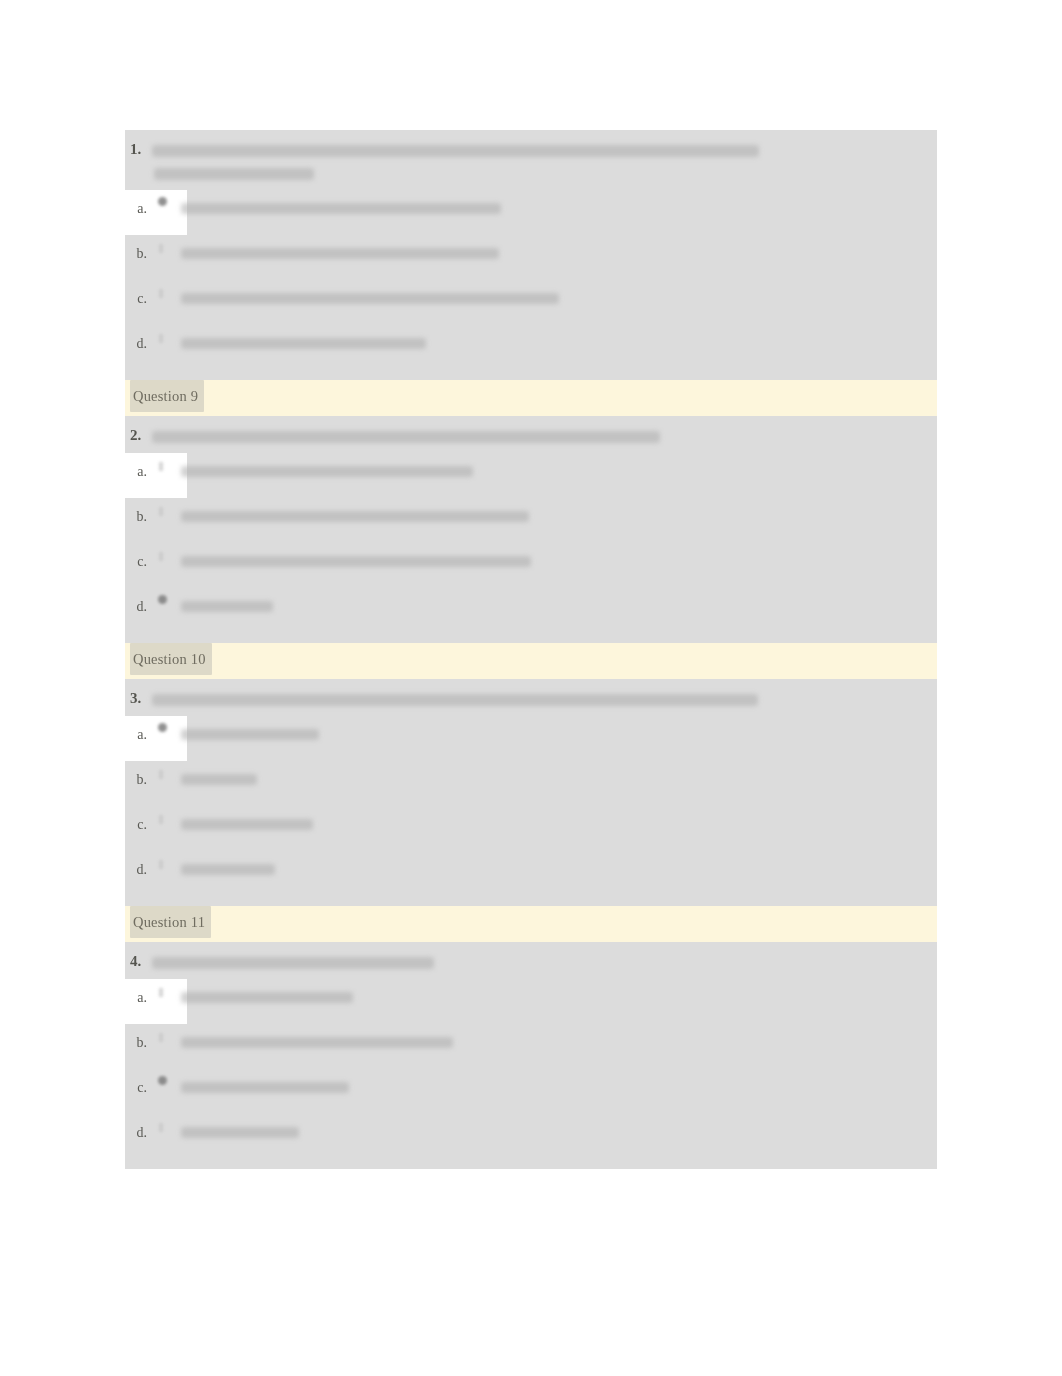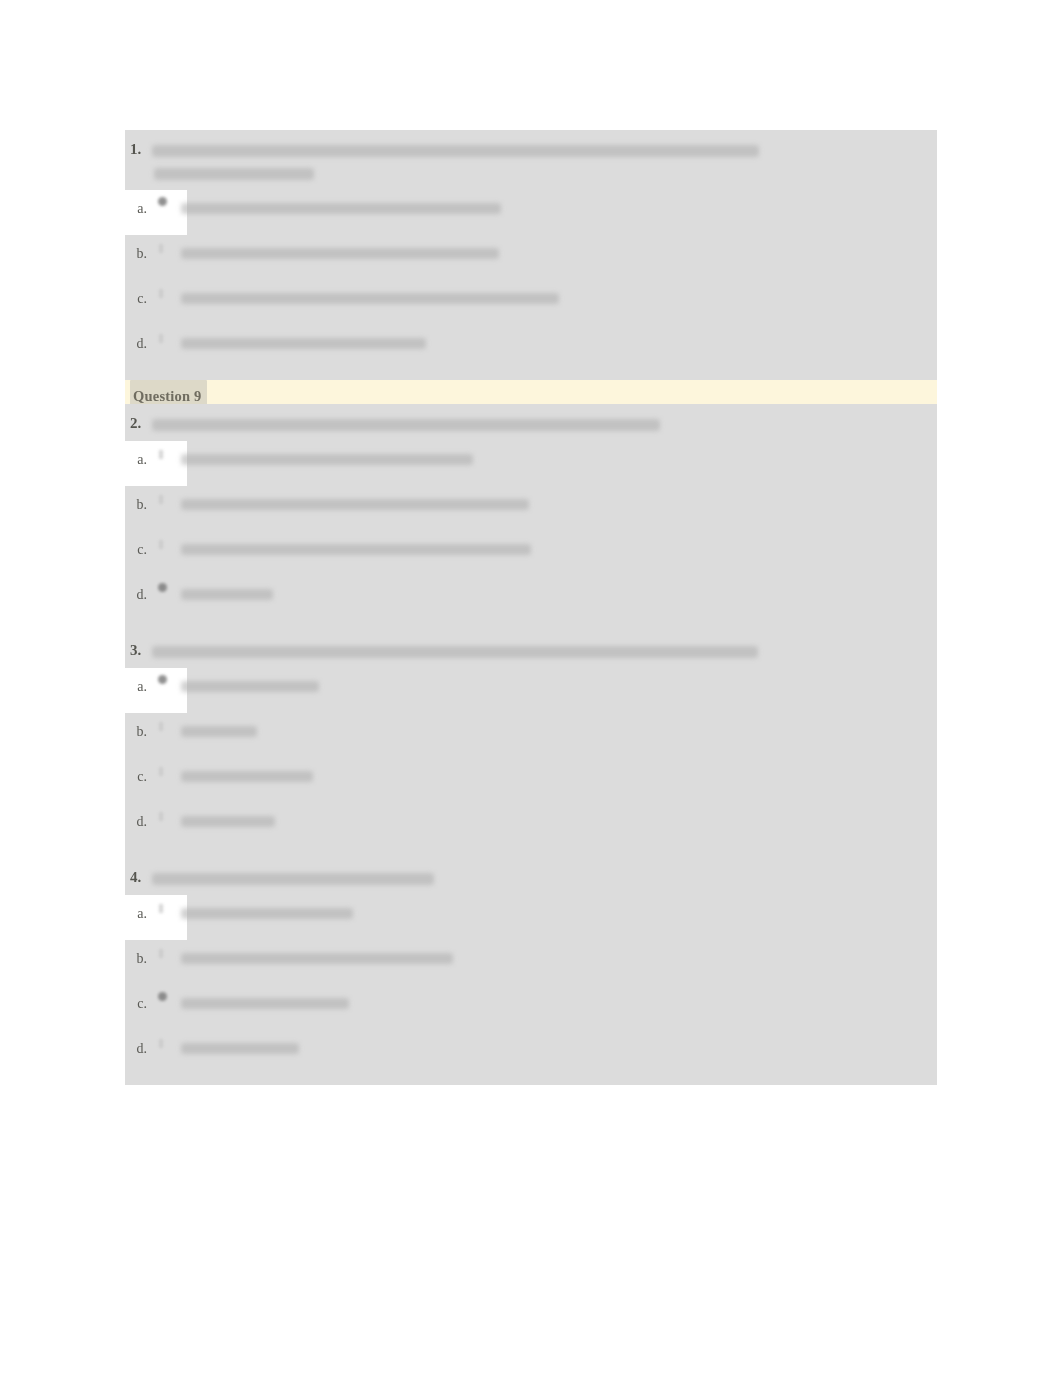--- a/index.html
+++ b/index.html
@@ -32,23 +32,23 @@
     left: 125px;
     top: 130px;
     width: 812px;
   }
 
   
   .question-band {
     background: #fdf6dc;
     height: 20px;
     line-height: 30px;
-    padding: 0 0 4px 5px;
+    padding: 0 0 16px 5px;
     font-size: 14.5px;
-    font-weight: bold;
+    font-weight: normal;
     color: #8a8676;
     letter-spacing: 0.2px;
     white-space: nowrap;
     overflow: hidden;
   }
   .question-band .band-label {
     display: inline-block;
     background: #ddd9c8;
     color: #6f6c60;
     padding: 1px 6px 1px 3px;
@@ -233,20 +233,23 @@
         <div class="option-row">
           <div class="option-letter">d.</div>
           <div class="option-radio">
               <span class="radio-mark selected"></span>
             </div>
           <div class="option-text"><span class="redact" style="width:92px"></span></div>
         </div>
       </div>
     </div>
 
+    <div class="question-band">
+      <span class="band-label">Question 10</span>
+    </div>
 
     <div class="question-block">
       <div class="stem">
         <span class="qnum">3.</span>
         <span class="redact tall" style="width:606px"></span>
       </div>
       <div class="options">
         <div class="white-notch" style="height:45px"></div>
         <div class="option-row">
           <div class="option-letter">a.</div>
@@ -272,20 +275,23 @@
         <div class="option-row">
           <div class="option-letter">d.</div>
           <div class="option-radio">
               <span class="radio-mark unselected"></span>
             </div>
           <div class="option-text"><span class="redact" style="width:94px"></span></div>
         </div>
       </div>
     </div>
 
+    <div class="question-band">
+      <span class="band-label">Question 11</span>
+    </div>
 
     <div class="question-block">
       <div class="stem">
         <span class="qnum">4.</span>
         <span class="redact tall" style="width:282px"></span>
       </div>
       <div class="options">
         <div class="white-notch" style="height:45px"></div>
         <div class="option-row">
           <div class="option-letter">a.</div>

